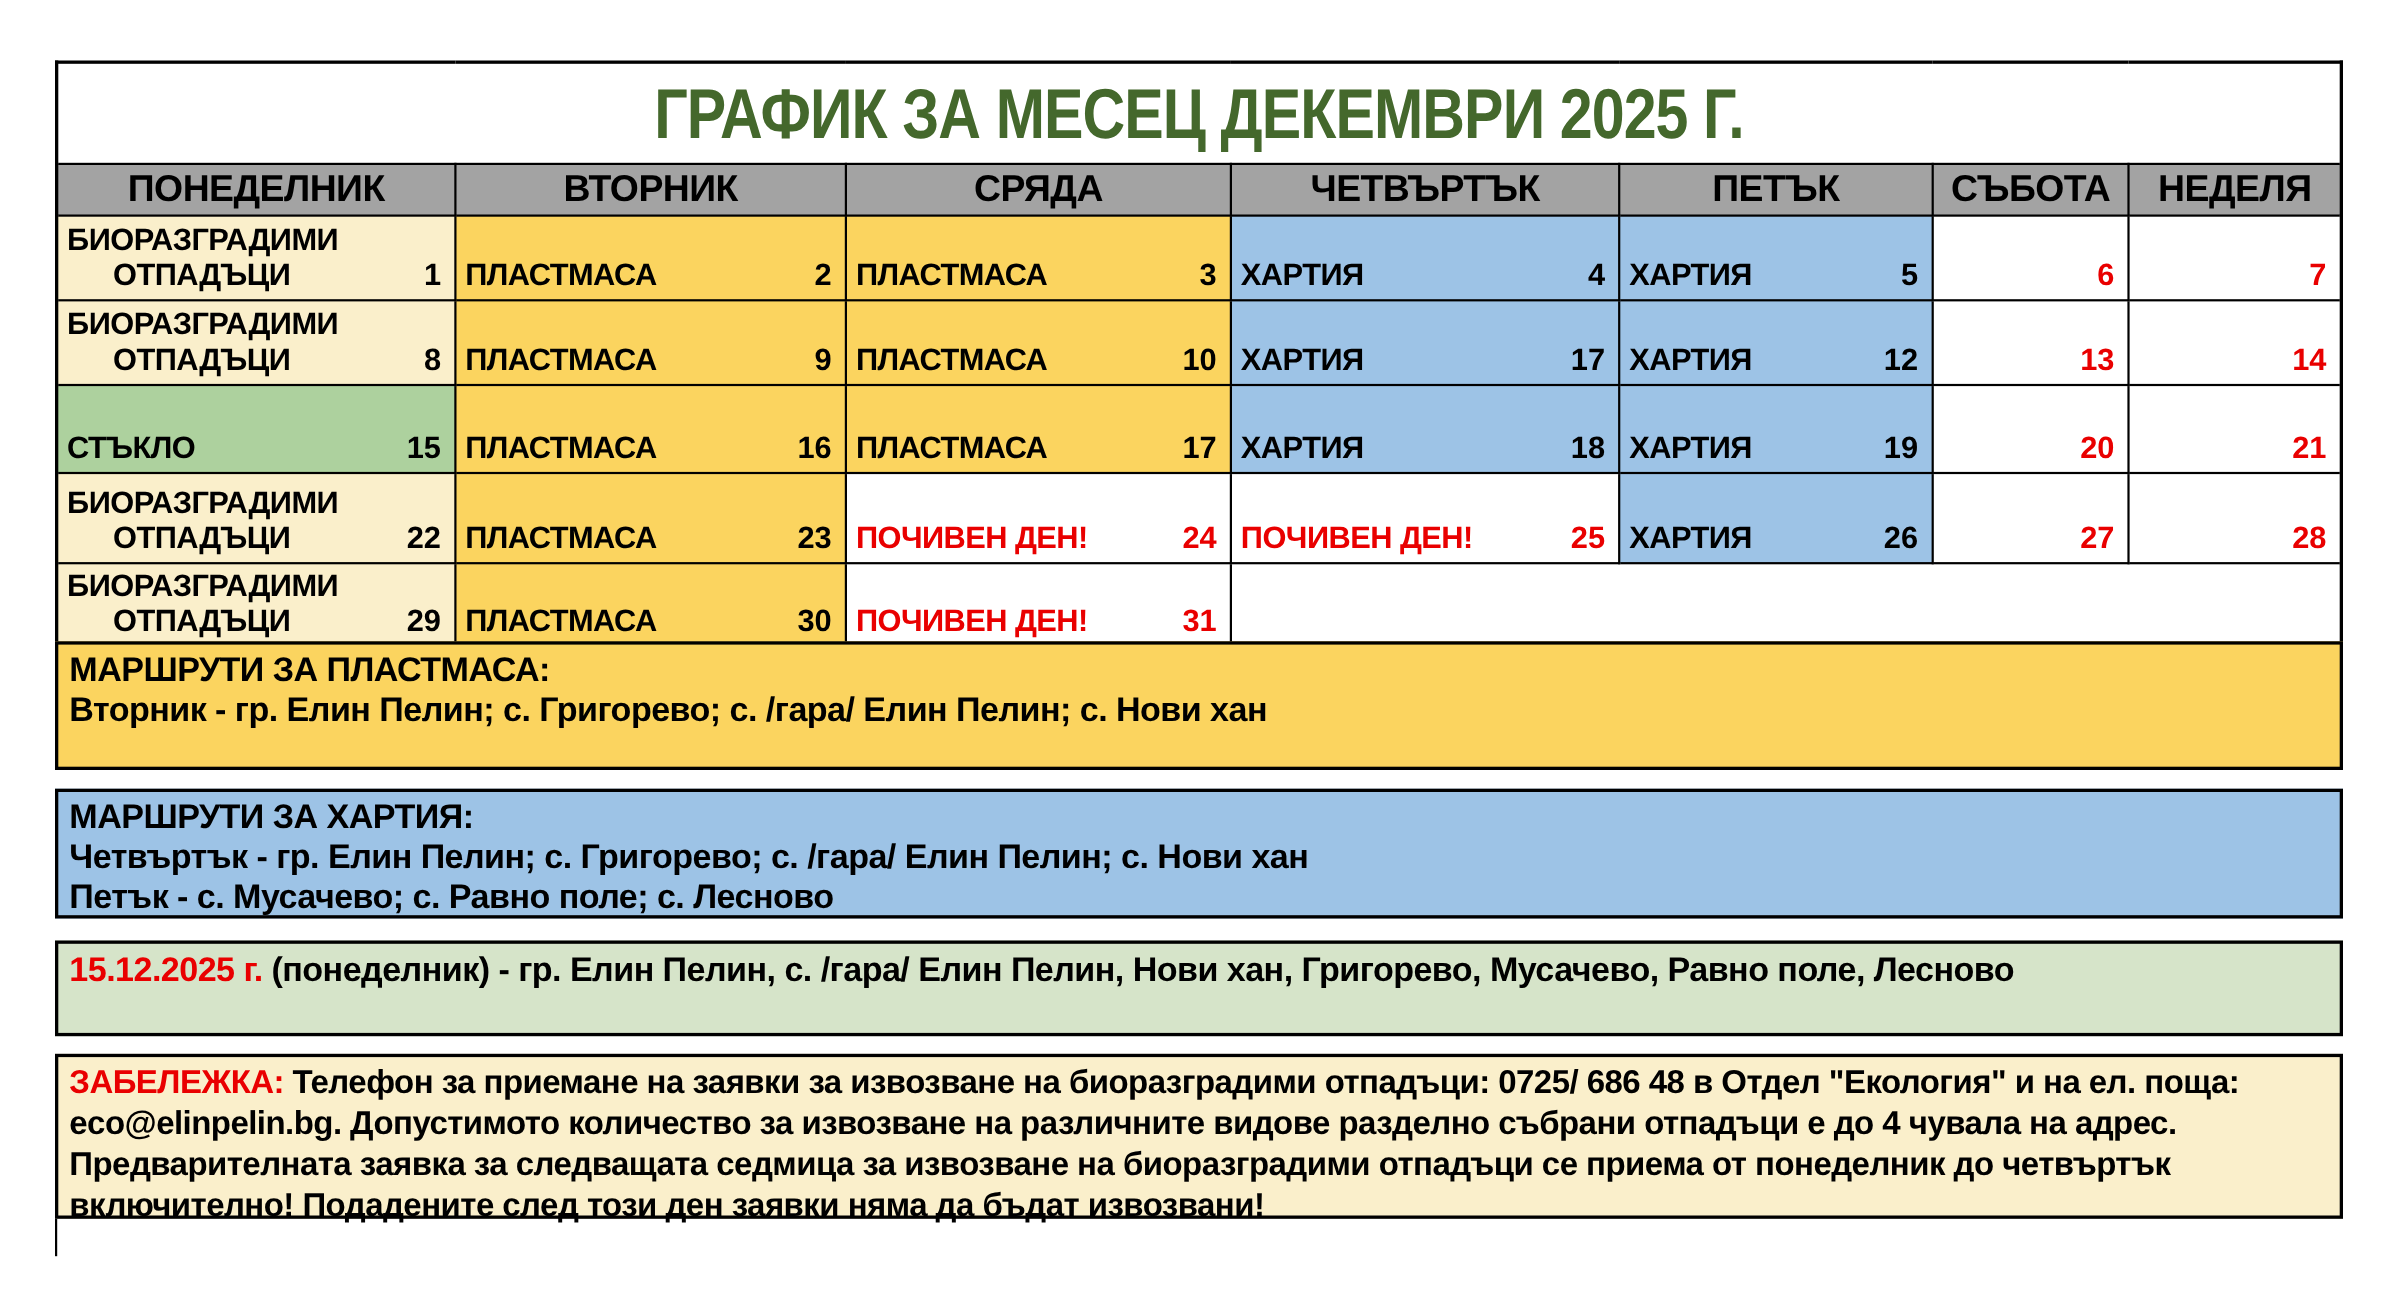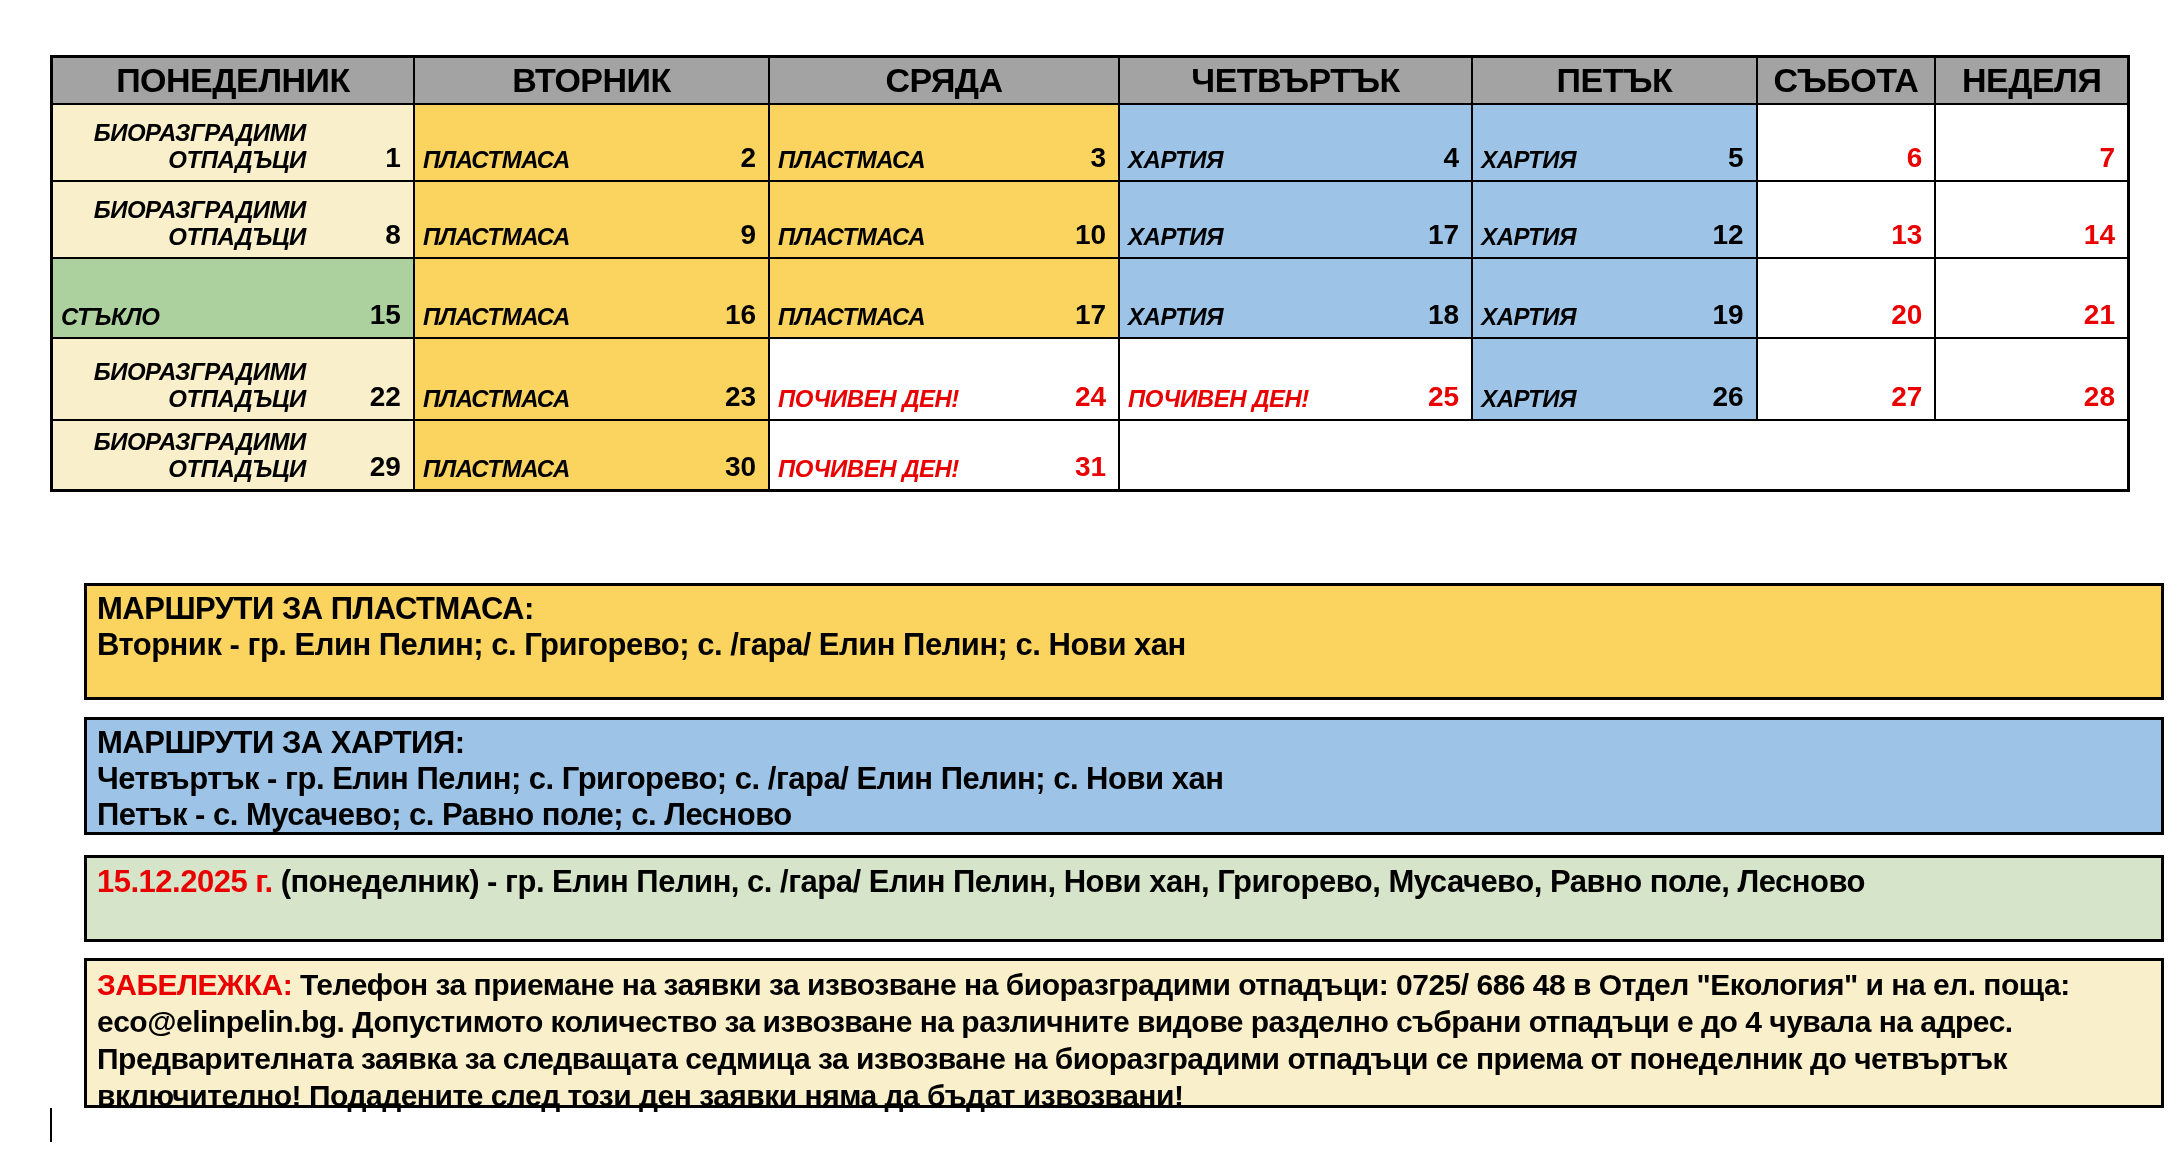--- a/index.html
+++ b/index.html
@@ -25,35 +25,35 @@
   }
   tr.week-1 td,tr.week-2 td{height:75px;}
   tr.week-3 td{height:78px;}
   tr.week-4 td{height:80px;}
   tr.week-5 td{height:68px;}
   td.day-cell{vertical-align:bottom;background:#fff;}
   .cell-inner{
     display:flex;align-items:flex-end;justify-content:space-between;
     padding:4px 12px 6px 8px;
   }
-  .cell-label{font-size:24px;letter-spacing:-0.5px;line-height:1.15;max-width:72%;text-align:right;font-style:italic;}
+  .cell-label{font-size:28px;letter-spacing:-0.5px;line-height:1.15;max-width:72%;text-align:center;}
   .cell-day{font-size:28px;text-align:right;}
   td.type-bio{background:var(--bio);}
   td.type-plastic{background:var(--plastic);}
   td.type-paper{background:var(--paper);}
   td.type-glass{background:var(--glass);}
   td.type-weekend,td.type-holiday,td.type-blank{background:#fff;}
   td.type-weekend .cell-day,
   td.type-holiday .cell-day,
   td.type-holiday .cell-label{color:var(--red);}
 
   
   .box{
     position:absolute;left:50px;width:2080px;box-sizing:border-box;
-    border:3px solid #000;padding:5px 10px;font-size:31px;letter-spacing:-0.5px;margin-left:34px;
+    border:3px solid #000;padding:5px 10px;font-size:31px;letter-spacing:-0.5px;
   }
   .box .line{line-height:36px;}
   .box-plastic{top:583px;height:117px;background:var(--plastic);}
   .box-paper{top:717px;height:118px;background:var(--paper);}
   .box-important{top:855px;height:87px;background:var(--important-bg);}
   .box-important .line{line-height:38px;}
   .box-note{top:958px;height:150px;background:var(--note-bg);font-size:30px;line-height:37px;}
   .red{color:var(--red);}
   .left-tick{position:absolute;left:50px;top:1108px;width:2px;height:34px;background:#000;}
 </style>
@@ -66,20 +66,25 @@
     <colgroup>
       <col style="width:17.45%">
         <col style="width:17.1%">
         <col style="width:16.85%">
       <col style="width:17.0%">
         <col style="width:13.7%">
         <col style="width:8.6%">
         <col style="width:9.3%">
     </colgroup>
     <tbody>
+      <tr class="title-row">
+        <td colspan="7">
+          <div class="title">ГРАФИК ЗА МЕСЕЦ ДЕКЕМВРИ 2025 Г.</div>
+        </td>
+      </tr>
       <tr id="day-header-row">
           <th class="day-head">ПОНЕДЕЛНИК</th>
           <th class="day-head">ВТОРНИК</th>
           <th class="day-head">СРЯДА</th>
           <th class="day-head">ЧЕТВЪРТЪК</th>
           <th class="day-head">ПЕТЪК</th>
           <th class="day-head">СЪБОТА</th>
           <th class="day-head">НЕДЕЛЯ</th>
         </tr>
     </tbody>

